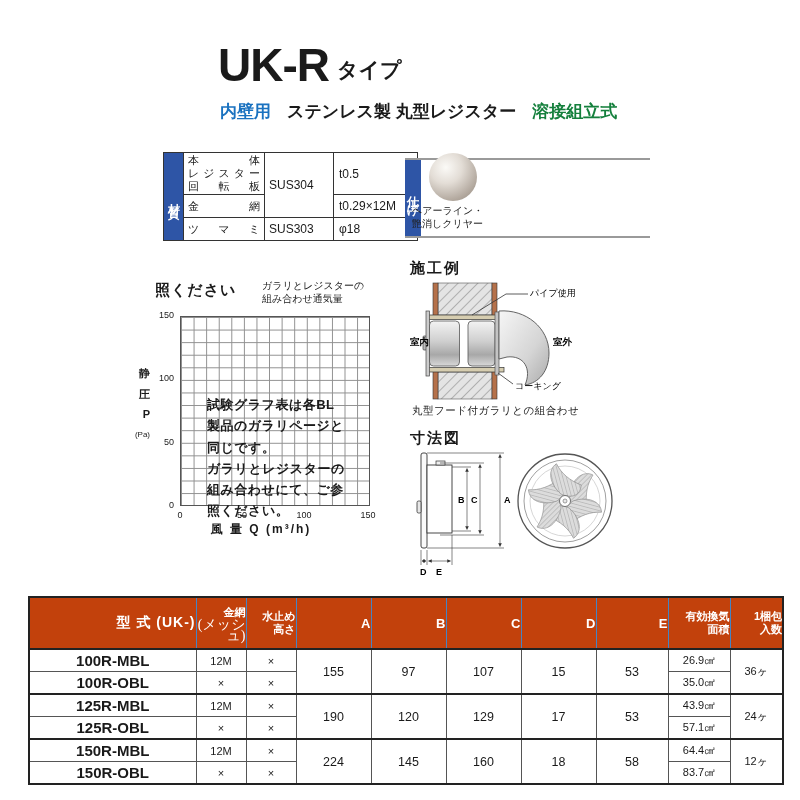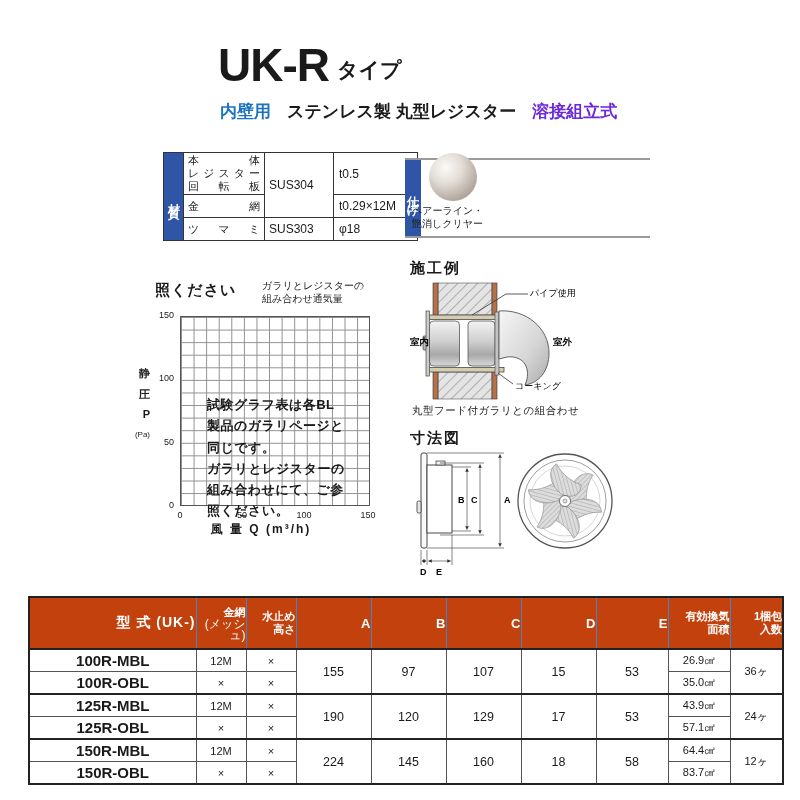--- a/index.html
+++ b/index.html
@@ -7,21 +7,21 @@
         font-family:"Liberation Sans","DejaVu Sans",sans-serif;color:#1a1a1a;}
   .abs{position:absolute;}
   .ml{white-space:pre-line;}
 
   
   .title-row{left:218px;top:42px;display:flex;align-items:flex-end;gap:8px;}
   .title-main{font-size:46px;font-weight:800;letter-spacing:-1px;line-height:1;}
   .title-suffix{font-size:21px;font-weight:800;padding-bottom:4px;}
   .subtitle-row{left:220px;top:100px;display:flex;gap:16px;font-size:17px;font-weight:700;}
   .sub-blue{color:#1a72c0;}
-  .sub-red{color:#6d28d9;}
+  .sub-red{color:#15803d;}
 
   
   .mat{left:163px;top:152px;border-collapse:collapse;}
   .mat td{border:1px solid #333;padding:0;margin-top:17px;}
   .mat .vbar{width:15px;background:#2e55a6;color:#fff;writing-mode:vertical-rl;
              text-align:center;font-size:12px;font-weight:700;letter-spacing:4px;padding:2px 1px;}
   .mat .lab{width:72px;font-size:11px;padding:1px 4px;line-height:13px;}
   .mat .matv{width:64px;font-size:12px;padding-left:4px;}
   .mat .spec{width:78px;font-size:12px;padding-left:5px;}
   .mat .r1{height:42px;} .mat .r2{height:23px;} .mat .r3{height:23px;}
@@ -60,21 +60,21 @@
   svg text{font-family:"Liberation Sans","DejaVu Sans",sans-serif;}
 
   
   .spec-wrap{left:28px;top:596px;}
   table.spec{border-collapse:collapse;table-layout:fixed;width:754px;border:2px solid #222;}
   .spec th,.spec td{border:1px solid #555;padding:0;text-align:center;overflow:hidden;}
   .spec thead th{background:#c2410c;color:#fff;height:50px;border:1px solid #4484c4;
                  border-bottom:2px solid #222;font-weight:700;font-size:13px;text-align:right;}
   .spec thead th.h-model{font-size:14px;letter-spacing:1px;}
   .hl2{display:block;font-size:11px;font-weight:700;line-height:13px;}
-  .hl2s{display:block;font-size:12px;font-weight:400;line-height:11px;}
+  .hl2s{display:block;font-size:14px;font-weight:400;line-height:11px;font-family:Liberation Serif, serif;}
   .spec tbody td{height:21px;background:#fff;}
   .spec td.model{font-size:15px;font-weight:700;}
   .spec td.small{font-size:11px;}
   .spec td.num{font-size:12.5px;}
   .spec td.area{font-size:11px;}
   .spec td.pack{font-size:11px;}
   .spec tr.gstart td{border-top:2px solid #222;}
 </style>
 </head>
 <body>

